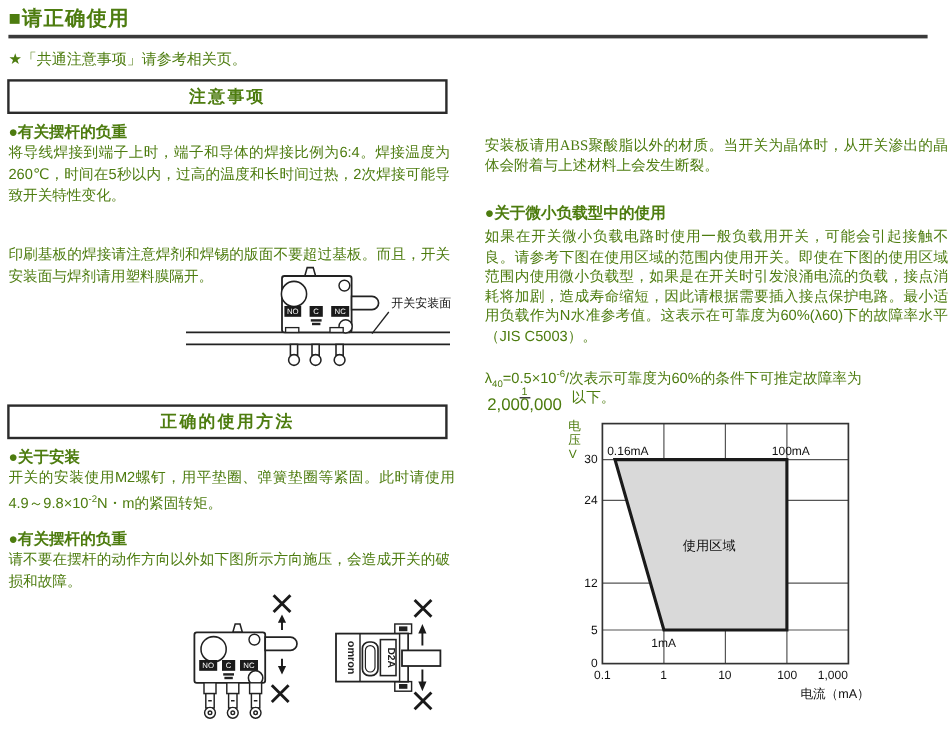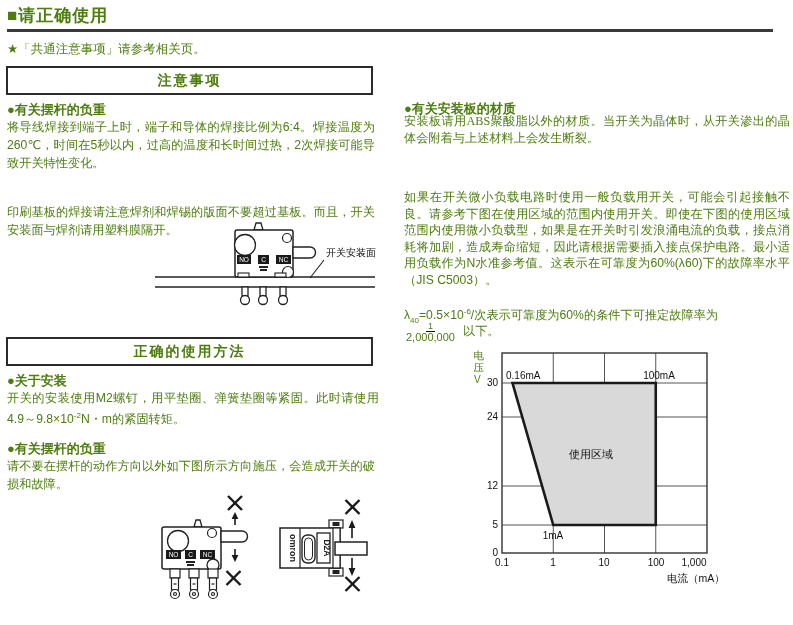--- a/index.html
+++ b/index.html
@@ -15,21 +15,21 @@
     left:6px; width:363px; height:25px; border:2px solid #2b2b2b;
     display:flex; align-items:center; justify-content:center;
     font-size:14px; font-weight:bold; letter-spacing:2px; background:#fff;
   }
   .sec-heading{font-size:13px; font-weight:bold;}
   .body-text{font-size:12.2px; line-height:18px; text-align:justify;}
   .body-text-sm{font-size:12.2px; line-height:16.5px; text-align:justify;}
   sup.small, sub.small{font-size:8px;}
   .fraction{display:inline-flex; flex-direction:column; align-items:center; vertical-align:middle; margin-right:6px;}
   .fraction .num{font-size:9px; line-height:10px; padding:0 2px; border-bottom:1px solid #111;}
-  .fraction .den{font-size:11px; line-height:10px; padding:0 2px;}
+  .fraction .den{font-size:14px; line-height:10px; padding:0 2px;}
   .frac-row{display:flex; align-items:center; font-size:12.2px;}
   .ylabel{width:13px; font-size:10.5px; line-height:11.5px; word-break:break-all; text-align:right;}
   .yunit{font-size:10px;}
   svg text{font-family:"Liberation Sans","DejaVu Sans",sans-serif;}
 </style>
 </head>
 <body>
 
 <div class="page">
 
@@ -171,23 +171,23 @@
     <g>
       <line x1="214" y1="66" x2="214" y2="78" stroke="#1a1a1a" stroke-width="1.6"></line>
       <polygon points="214,84 210.6,76 217.4,76" fill="#1a1a1a"></polygon>
     </g>
     <g stroke="#1a1a1a" stroke-width="2.4">
       <line x1="207.5" y1="85" x2="221.5" y2="99"></line>
         <line x1="221.5" y1="85" x2="207.5" y2="99"></line>
     </g>
   </svg>
 
-  <div class="abs sec-heading" style="left:404px; top:100px;">●有关安装板的材质</div>
   <div class="abs body-text" style="left:404px; top:113px; width:386px; line-height:17px;font-family:Liberation Serif, serif;">安装板请用ABS聚酸脂以外的材质。当开关为晶体时，从开关渗出的晶体会附着与上述材料上会发生断裂。</div>
 
+  <div class="abs sec-heading" style="left:404px; top:169px;">●关于微小负载型中的使用</div>
   <div class="abs body-text-sm" style="left:404px; top:189px; width:386px;">如果在开关微小负载电路时使用一般负载用开关，可能会引起接触不良。请参考下图在使用区域的范围内使用开关。即使在下图的使用区域范围内使用微小负载型，如果是在开关时引发浪涌电流的负载，接点消耗将加剧，造成寿命缩短，因此请根据需要插入接点保护电路。最小适用负载作为N水准参考值。这表示在可靠度为60%(λ60)下的故障率水平（JIS C5003）。</div>
 
   <div class="abs body-text-sm" style="left:404px; top:304px; width:386px;"><span>λ</span><sub class="small">40</sub><span>=0.5×10</span><sup class="small">-6</sup><span>/次表示可靠度为60%的条件下可推定故障率为</span></div>
 
   <div class="abs frac-row" style="left:404px; top:321px;">
     <span class="fraction">
       <span class="num">1</span>
       <span class="den">2,000,000</span>
     </span>
     <span>以下。</span>

